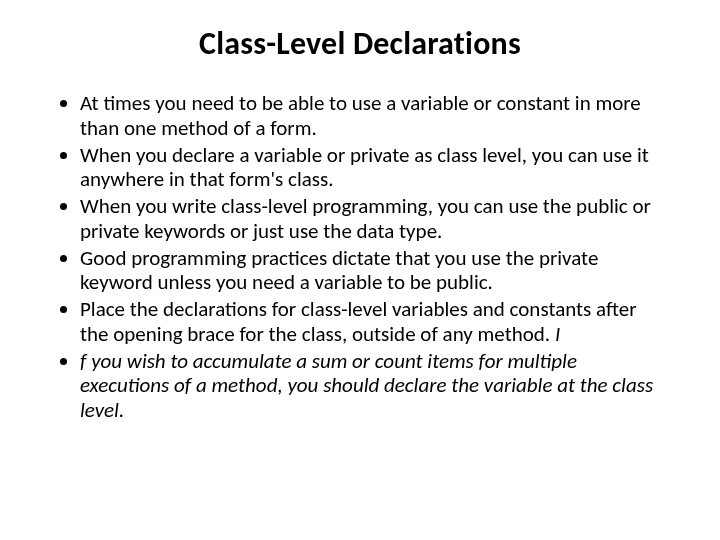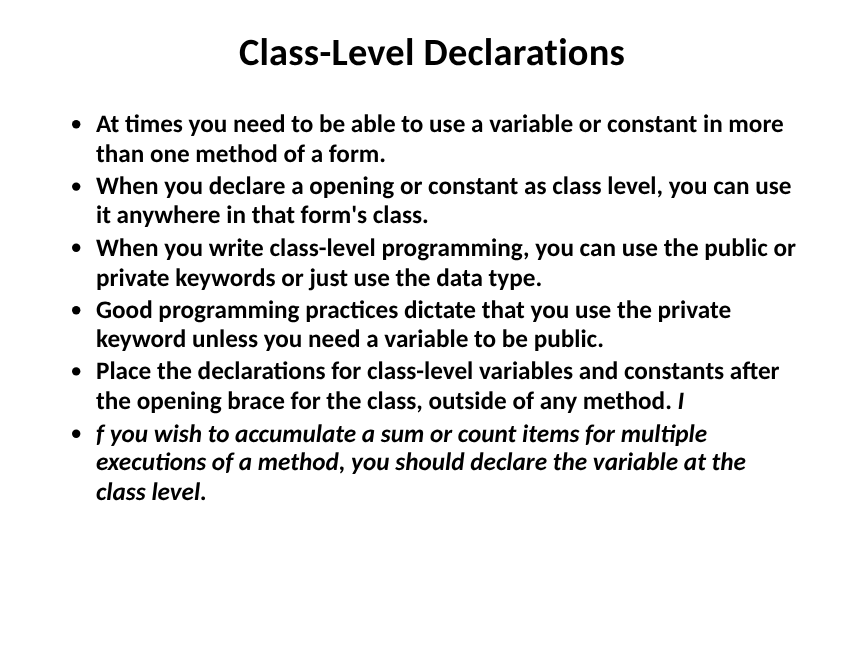--- a/index.html
+++ b/index.html
@@ -26,33 +26,33 @@
   }
   ul.body {
     margin: 0;
     padding: 0 0 0 24px;
     list-style: disc;
   }
   ul.body li {
     font-size: 21px;
     line-height: 1.18;
     margin: 0 0 2px 0;
-    font-weight: 700;
+    font-weight: 400;
   }
   ul.body li .italic {
     font-style: italic;
   }
   
 </style>
 </head>
 <body>
 
 <div class="slide">
   <h1 class="title">Class-Level Declarations</h1>
   <ul class="body">
     <li><span>At times you need to be able to use a variable or constant in more than one method of a form.</span></li>
-    <li><span>When you declare a opening or constant as class level, you can use it anywhere in that form's class.</span></li>
+    <li><span>When you declare a variable or private as class level, you can use it anywhere in that form's class.</span></li>
     <li><span>When you write class-level programming, you can use the public or private keywords or just use the data type.</span></li>
     <li><span>Good programming practices dictate that you use the private keyword unless you need a variable to be public.</span></li>
     <li><span>Place the declarations for class-level variables and constants after the opening brace for the class, outside of any method. </span><span class="italic">I</span></li>
     <li><span class="italic">f you wish to accumulate a sum or count items for multiple executions of a method, you should declare the variable at the class level.</span></li>
   </ul>
 </div>
 
 </body></html>

